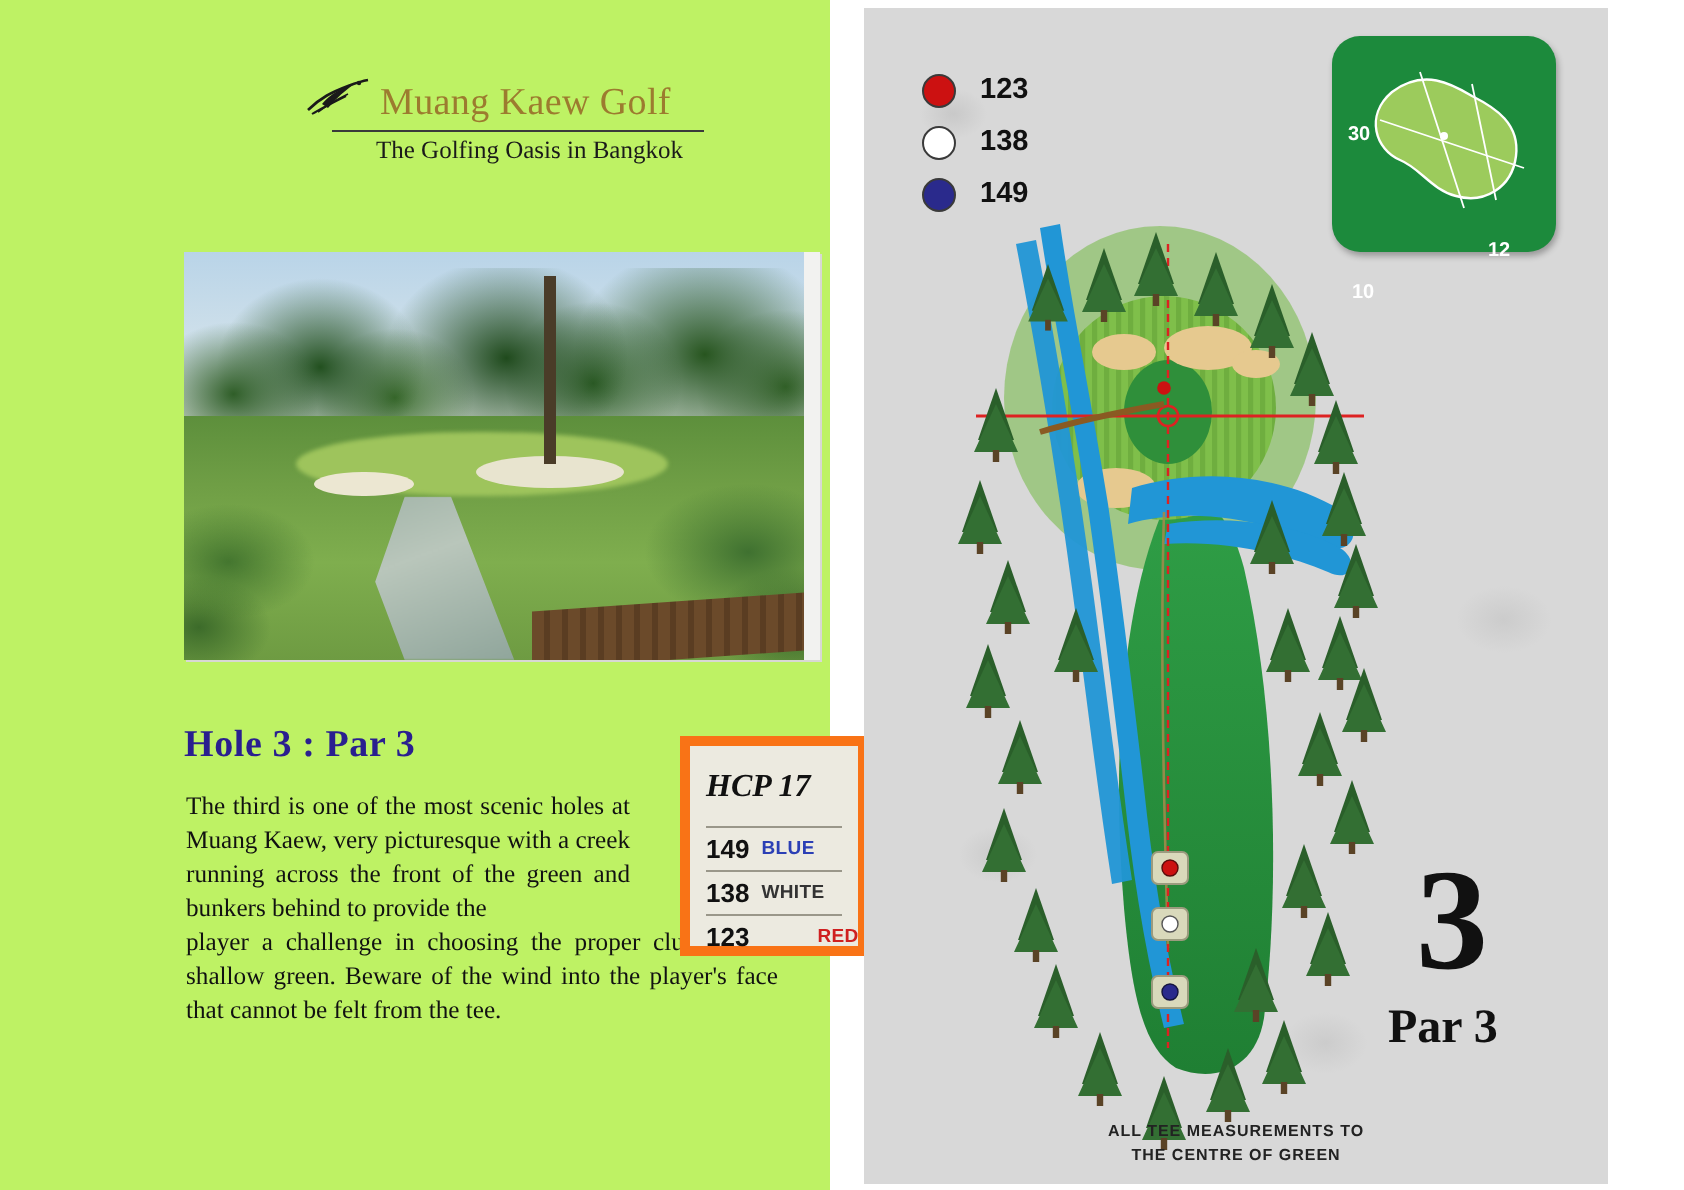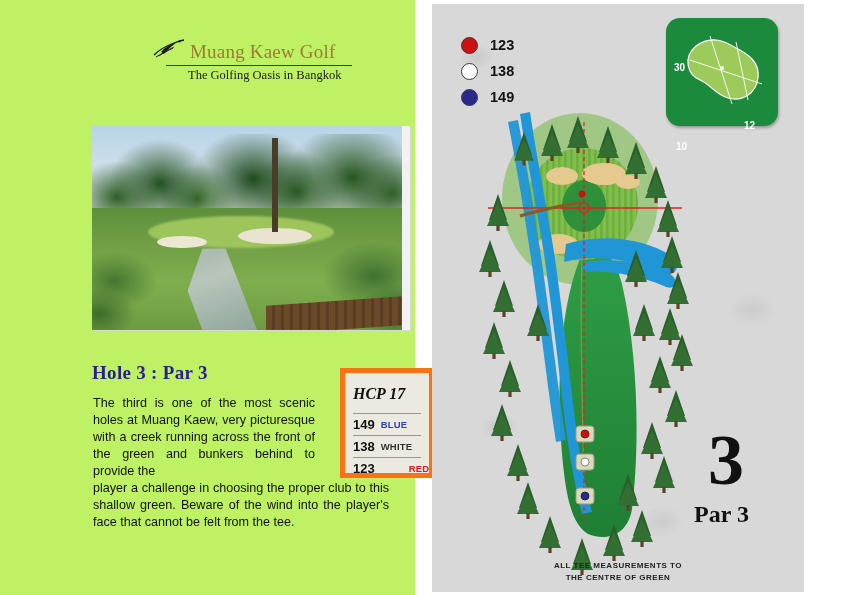--- a/index.html
+++ b/index.html
@@ -150,21 +150,21 @@
 
   
   #description {
     position: absolute;
     left: 93px; top: 395px;
     width: 296px;
     font-size: 12.6px;
     line-height: 17px;
     color: #111;
     text-align: justify;
-    font-family: Liberation Sans, sans-serif;
+    font-family: Liberation Serif, serif;
   }
   #desc-p1 { width: 222px; text-align: justify; margin: 0; }
   #desc-p2 { margin: 0; text-align: justify; }
 
   
   #hcp-card {
     position: absolute;
     left: 340px; top: 368px;
     width: 84px; height: 100px;
     background: #eceae0;

